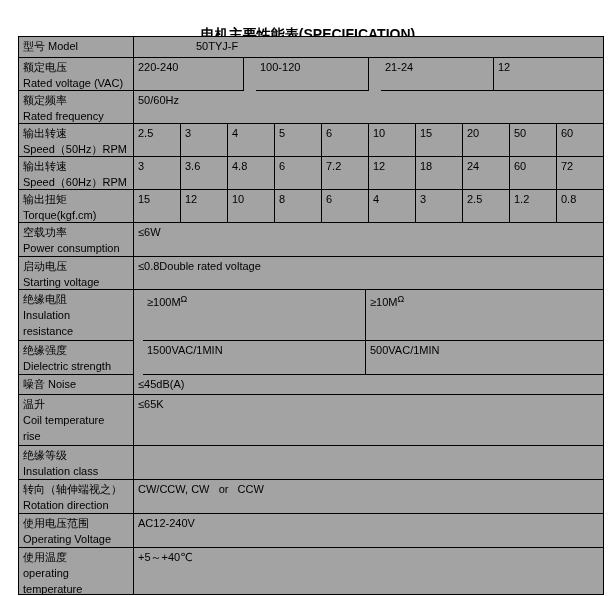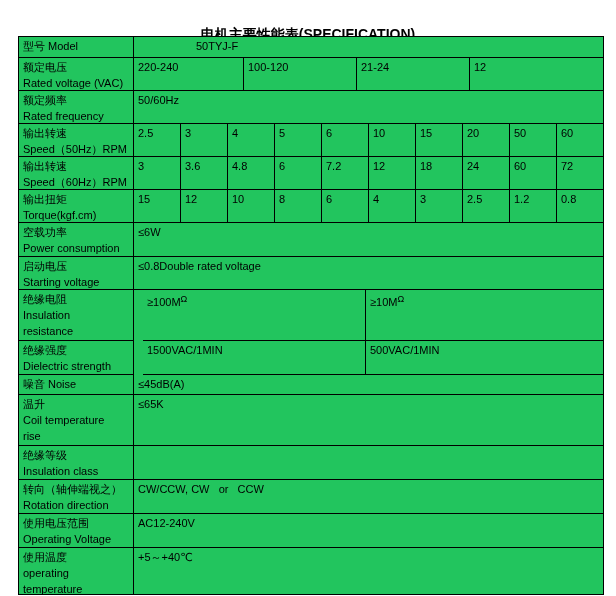--- a/index.html
+++ b/index.html
@@ -9,36 +9,36 @@
     font-family:"Liberation Sans","DejaVu Sans",sans-serif;
     -webkit-font-smoothing:antialiased;
   }
   .title{
     position:absolute;top:25px;left:0;width:616px;
     text-align:center;font-weight:bold;font-size:14px;line-height:18px;
   }
   .spec-table{
     position:absolute;left:18px;top:36px;width:585px;
     border-top:1px solid #000;border-left:1px solid #000;
-    background:#22c55e;
+    background:#a3a3a3;
   }
   .tr{display:flex;width:100%;}
   .td{
     box-sizing:border-box;
     border-right:1px solid #000;border-bottom:1px solid #000;
     font-size:11px;line-height:16px;
     padding:1px 2px 0 4px;
     overflow:hidden;
   }
   .label{width:115px;flex:none;}
   .val{white-space:pre-wrap;}
   .flex1{flex:1 1 auto;min-width:0;}
   .c10{flex:1 1 0;min-width:0;}
   .w110{width:110px;flex:none;}
-  .w113{width:113px;flex:none;}
+  .w113{width:113px;flex:none;margin-left:12px;}
   .w223{width:223px;flex:none;margin-left:9px;}
   .model-val{padding-left:62px;}
   .sup{font-size:9px;vertical-align:4px;}
   .sq{
     text-decoration-line:underline;
     text-decoration-style:wavy;
     text-decoration-color:#ff2a2a;
     text-decoration-thickness:1px;
     text-underline-offset:2px;
     text-align:right;

